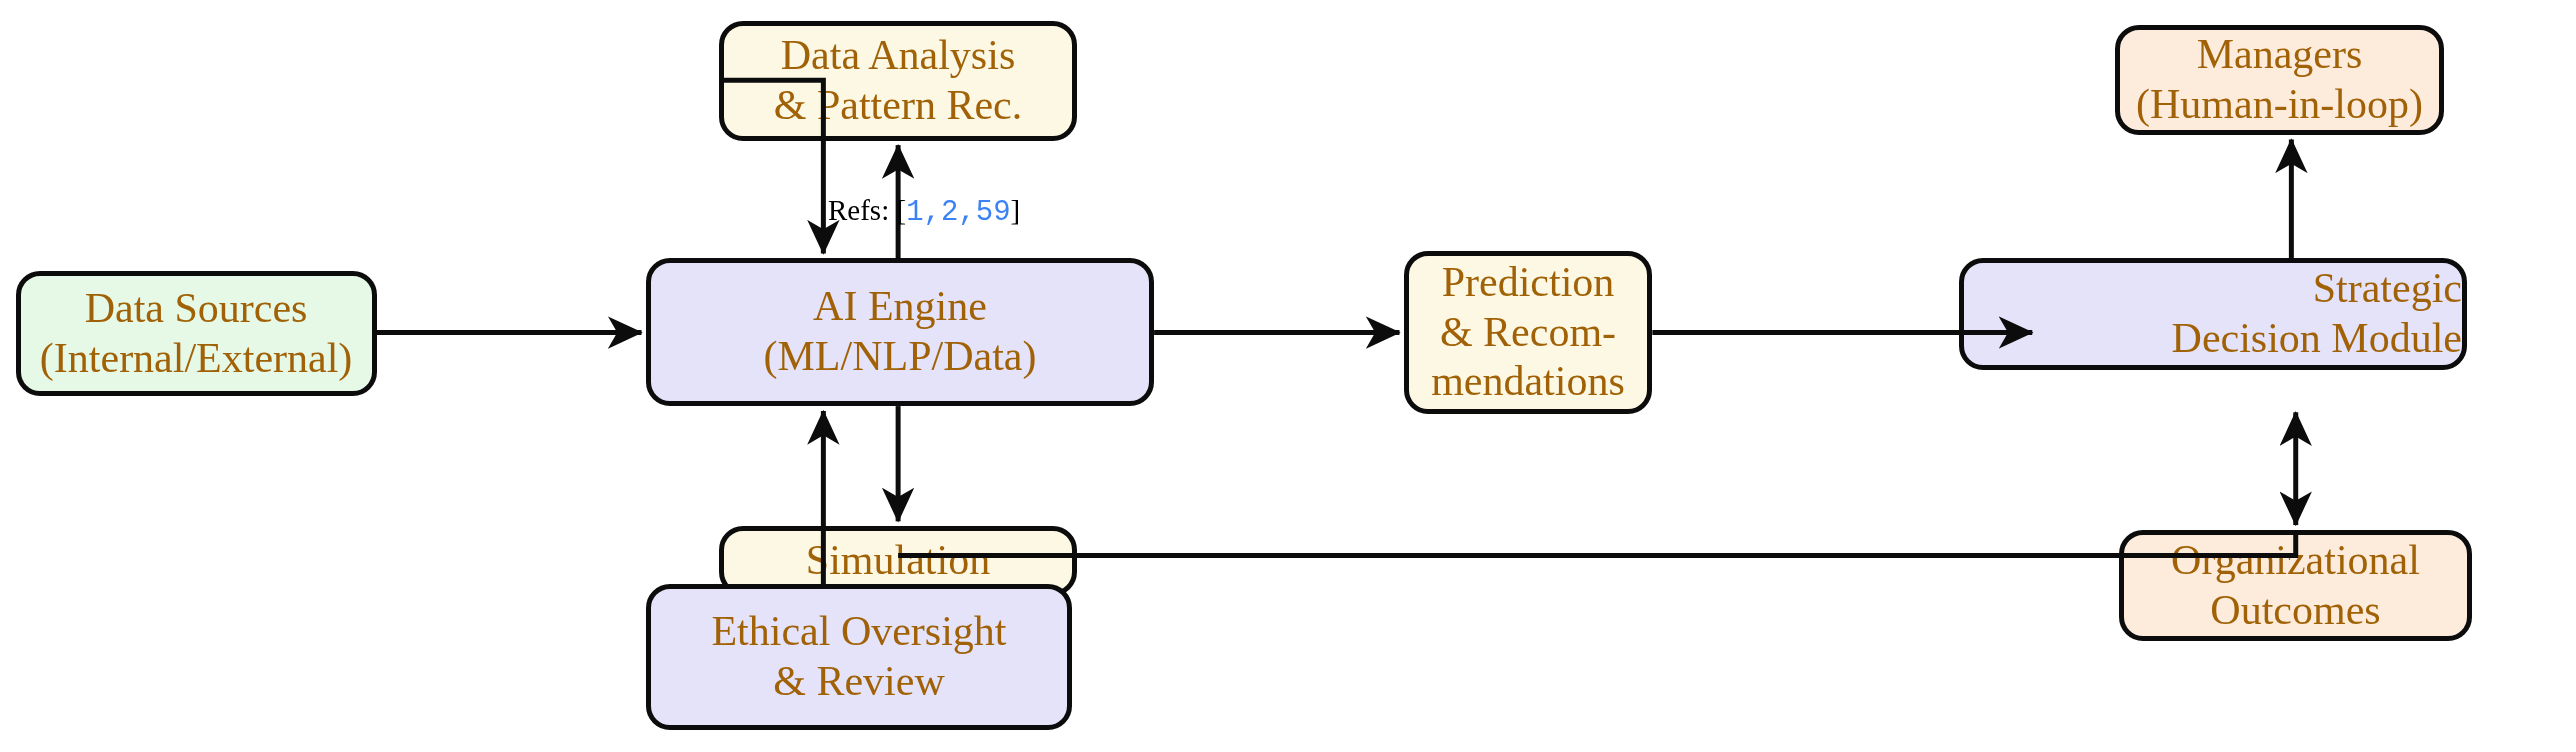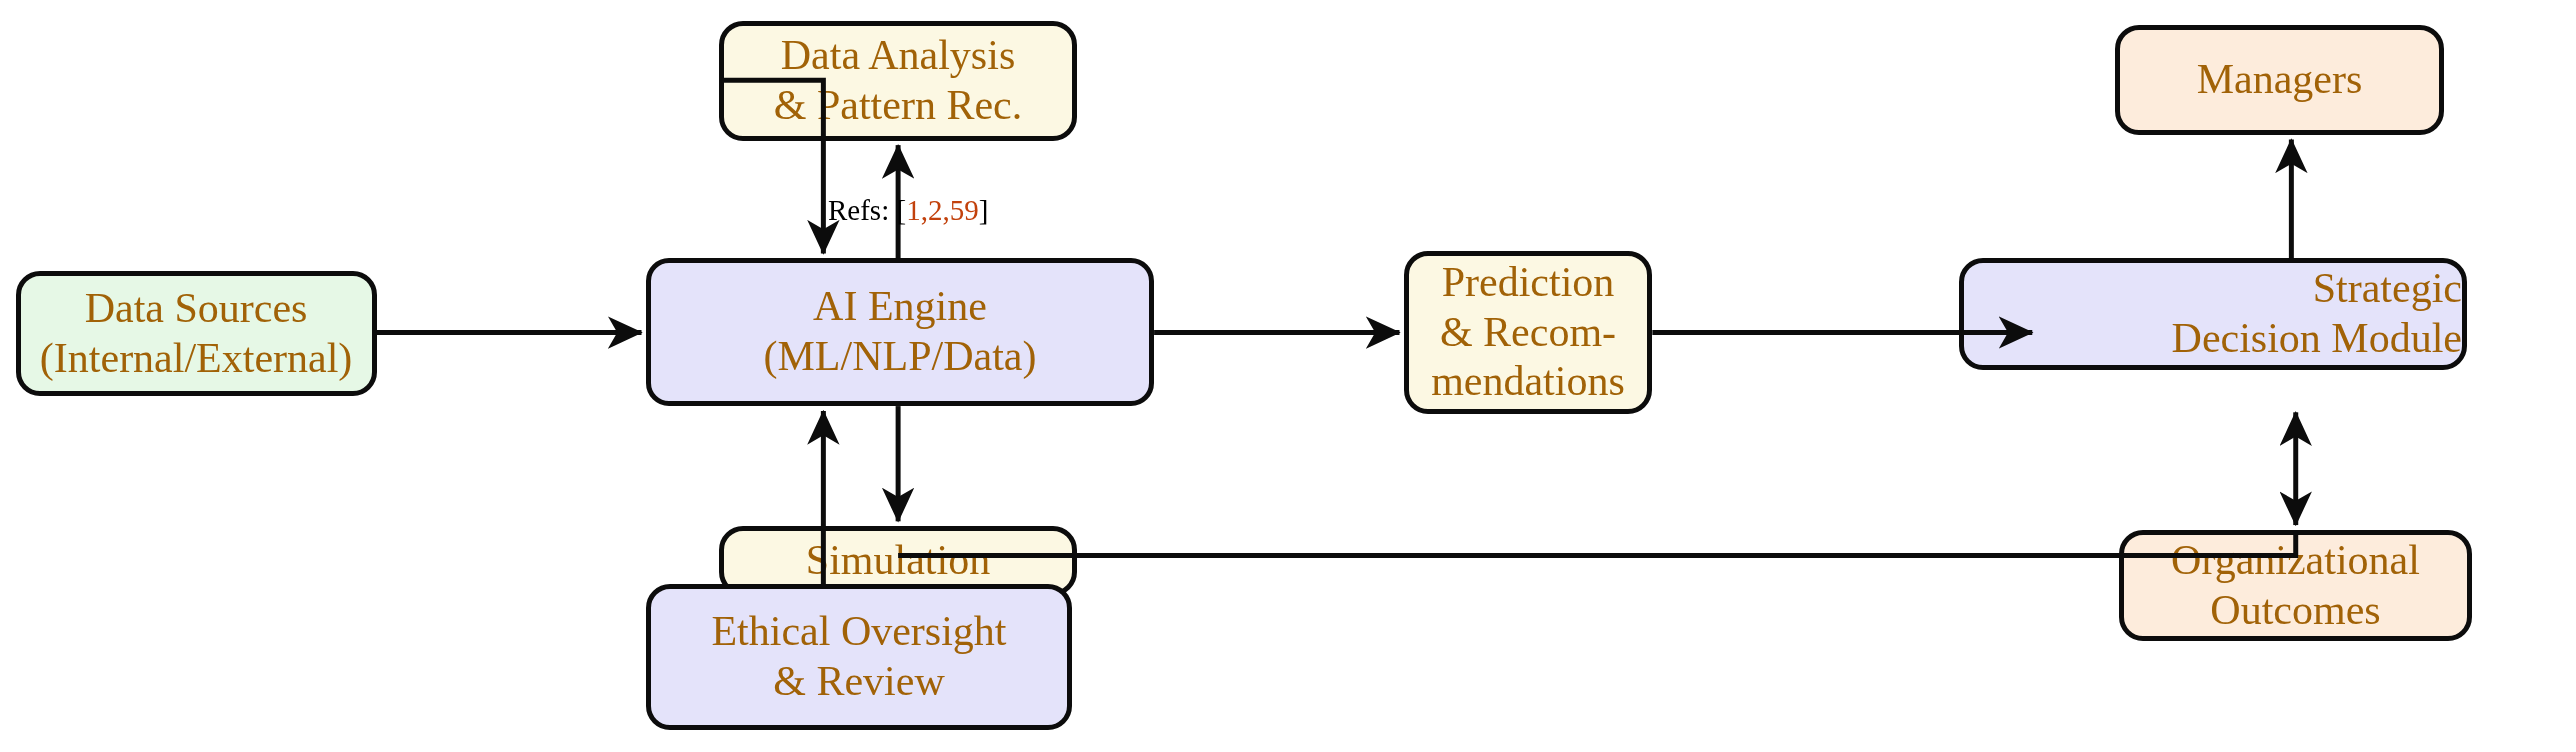--- a/index.html
+++ b/index.html
@@ -29,55 +29,56 @@
   <div class="node" id="n-data-sources" style="background: rgb(230, 248, 230);">
     <div>Data Sources</div>
     <div>(Internal/External)</div>
   </div>
 
   <div class="node" id="n-data-analysis" style="background: rgb(252, 248, 227);">
     <div>Data Analysis</div>
     <div>&amp; Pattern Rec.</div>
   </div>
 
-  <div class="node" id="n-ai-engine" style="background: rgb(228, 227, 250); border-radius: 23px;">
+  <div class="node" id="n-ai-engine" style="background: rgb(228, 227, 250);">
     <div>AI Engine</div>
     <div>(ML/NLP/Data)</div>
   </div>
 
   <div class="node" id="n-prediction" style="background: rgb(252, 248, 227);">
     <div>Prediction</div>
     <div>&amp; Recom-</div>
     <div>mendations</div>
   </div>
 
   <div class="node" id="n-strategic" style="background: rgb(228, 227, 250);">
     <div>Strategic</div>
     <div>Decision Module</div>
   </div>
 
   <div class="node" id="n-managers" style="background: rgb(253, 236, 220);">
     <div>Managers</div>
+    <div>(Human-in-loop)</div>
   </div>
 
   <div class="node" id="n-org-outcomes" style="background: rgb(253, 236, 220);">
     <div>Organizational</div>
     <div>Outcomes</div>
   </div>
 
   <div class="node" id="n-simulation" style="background: rgb(252, 248, 227);">
     <div>Simulation</div>
   </div>
 
   <div class="node" id="n-ethical" style="background: rgb(228, 227, 250);">
     <div>Ethical Oversight</div>
     <div>&amp; Review</div>
   </div>
 
-  <div id="refs-label"><span>Refs: [</span><span style="color: #c2410c;">1,2,59</span><span>]</span></div>
+  <div id="refs-label"><span>Refs: [</span><span style="color: #3b82f6; font-family: Liberation Mono, monospace;">1,2,59</span><span>]</span></div>
 
   <svg id="edges" width="2576" height="753" viewBox="0 0 4136 1209">
     <defs>
       <marker id="ah" markerUnits="userSpaceOnUse" markerWidth="60" markerHeight="52" refX="54" refY="26" orient="auto-start-reverse">
         <path d="M0,0 L56,26 L0,52 L15,26 Z" fill="#0c0c0c"></path>
       </marker>
     </defs>
     <g fill="none" stroke="#0c0c0c" stroke-width="8">
       <path d="M604,534 H1030" marker-end="url(#ah)"></path>
       <path d="M1853,534 H2247" marker-end="url(#ah)"></path>

